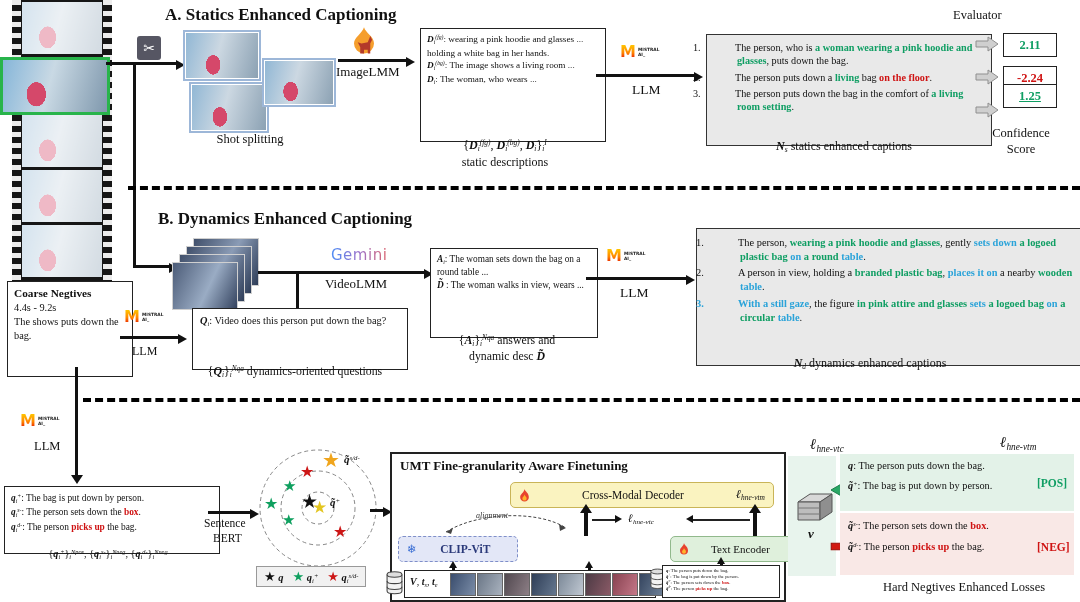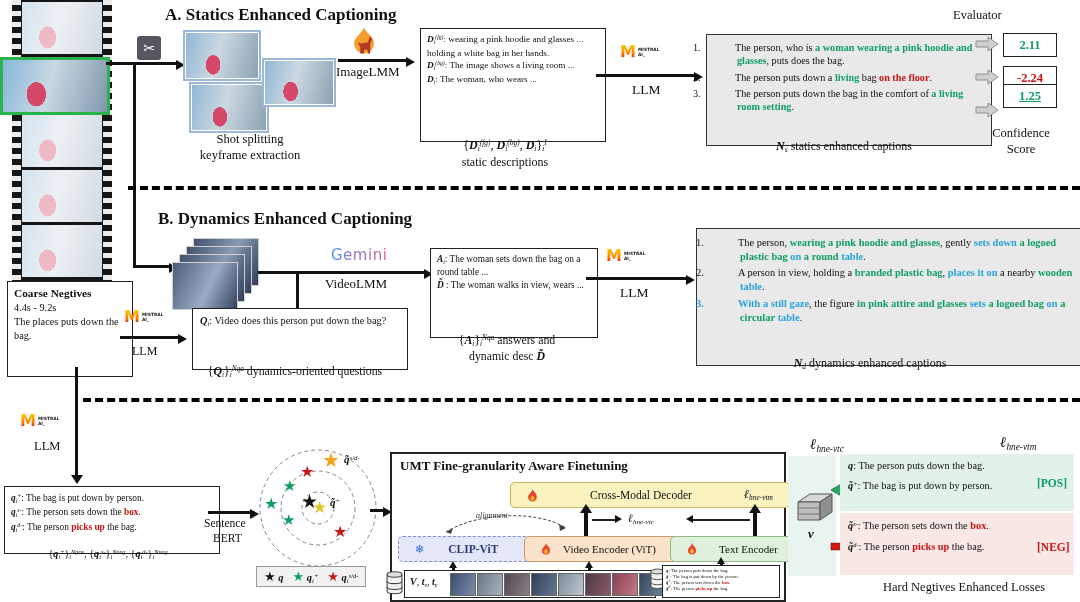--- a/index.html
+++ b/index.html
@@ -61,21 +61,21 @@
     -webkit-background-clip:text;background-clip:text;color:transparent;}
   .mistral-t{font-family:"DejaVu Sans",sans-serif;font-size:6px;font-weight:bold;line-height:1.05;
     transform:scale(.72);transform-origin:left center;color:#222;}
   .gemini{font-family:"DejaVu Sans",sans-serif;font-size:15px;letter-spacing:.5px;
     background:linear-gradient(90deg,#4c8df6,#9b72cb,#d96570);
     -webkit-background-clip:text;background-clip:text;color:transparent;}
   .shoticon{position:absolute;width:24px;height:24px;background:#565663;border-radius:3px;
     color:#fff;font-size:14px;display:flex;align-items:center;justify-content:center;}
   
   .pill{position:absolute;border-radius:5px;display:flex;align-items:center;gap:5px;
-        padding:0 16px;font-size:11.5px;}
+        padding:0 8px;font-size:11.5px;}
   .star{position:absolute;font-family:"DejaVu Sans",sans-serif;line-height:1;}
   .legend{position:absolute;display:flex;align-items:center;gap:9px;background:#f1f1f1;
           border:1px solid #999;padding:2px 7px;font-size:10.5px;}
   .legend .ls{font-size:13px;font-family:"DejaVu Sans",sans-serif;}
   .tinylines{font-size:6.2px;line-height:1.16;transform:scale(.76,.8);transform-origin:left top;white-space:nowrap;}
   .thumbrow{position:absolute;display:flex;gap:1px;}
   .thumbrow div{width:24px;height:21px;border:1px solid #666;}
   .score{position:absolute;width:52px;height:22px;border:1.5px solid #222;background:#fff;
          display:flex;align-items:center;justify-content:center;font-weight:bold;font-size:12.5px;}
   .score.pos{color:var(--green);} .score.neg{color:var(--red);}
@@ -104,21 +104,20 @@
     <span>✂</span>
   </div>
 
   <div class="lbl" style="left:165px;top:5px;font-size:17px;font-weight:bold;">A. Statics Enhanced Captioning</div>
 
   <div class="thumb" style="left:183px;top:30px;width:74px;height:47px;"></div>
   <div class="thumb" style="left:189px;top:82px;width:76px;height:47px;"></div>
   <div class="thumb" style="left:262px;top:58px;width:70px;height:45px;"></div>
   <div class="abs ctr" style="left:162px;top:131px;width:176px;font-size:12.5px;line-height:1.3;">
     <div>Shot splitting</div>
-    <div>keyframe extraction</div>
   </div>
 
   <svg class="abs" style="left:350px;top:26px;" width="28" height="30" viewBox="0 0 22 24">
     <path d="M11 1 C12.5 6 19 8 19 14 A8 8 0 0 1 3 14 C3 9 9.5 6 11 1Z" fill="#f59e2d"></path>
     <path d="M8 22 v-5 l-2-4 3 1 5-1 2-5 1.5 3 -1.5 3 v8 h-2 v-3 h-3 v3 z" fill="#b33a2a"></path>
   </svg>
   <div class="hl" style="left:338px;top:59px;width:70px;"></div>
   <div class="tr" style="left:406px;top:56.5px;"></div>
   <div class="lbl" style="left:336px;top:64px;font-size:13px;">ImageLMM</div>
 
@@ -137,21 +136,21 @@
   <div class="mistral" style="left:620px;top:44px;">
     <span class="mistral-m">M</span>
     <span class="mistral-t">
       <span>MISTRAL</span><br>
       <span>AI_</span>
     </span>
   </div>
   <div class="lbl" style="left:632px;top:82px;font-size:13.5px;">LLM</div>
 
   <div class="gbox" style="left:706px;top:34px;width:268px;height:98px;padding:6px 8px;font-size:10.2px;line-height:1.3;">
-    <div class="cap-item"><span class="s-num">1.</span><span>The person, who is </span><span class="s-g">a woman wearing a pink hoodie and glasses</span><span>, puts does the bag.</span></div>
+    <div class="cap-item"><span class="s-num">1.</span><span>The person, who is </span><span class="s-g">a woman wearing a pink hoodie and glasses</span><span>, puts down the bag.</span></div>
     <div class="cap-item"><span class="s-num">2.</span><span>The person puts down a </span><span class="s-g">living</span><span> bag </span><span class="s-r">on the floor</span><span>.</span></div>
     <div class="cap-item"><span class="s-num">3.</span><span>The person puts down the bag in the comfort of </span><span class="s-g">a living room setting</span><span>.</span></div>
   </div>
   <div class="abs ctr" style="left:728px;top:139px;width:232px;font-size:12px;"><span class="s-mi">N</span><span class="s-subi">s</span><span> statics enhanced captions</span></div>
 
   <div class="lbl" style="left:953px;top:8px;font-size:12.5px;">Evaluator</div>
   <svg class="abs" style="left:975px;top:36px;" width="24" height="16" viewBox="0 0 24 16">
       <path d="M1 5h12V1l10 7-10 7v-4H1z" fill="#cfcfcf" stroke="#8f8f8f"></path>
     </svg>
   <svg class="abs" style="left:975px;top:69px;" width="24" height="16" viewBox="0 0 24 16">
@@ -208,21 +207,21 @@
   <div class="gbox" style="left:696px;top:228px;width:356px;height:122px;padding:7px 21px;font-size:10.4px;line-height:1.32;">
     <div class="cap-item"><span class="s-num">1.</span><span>The person, </span><span class="s-g">wearing a pink hoodie and glasses</span><span>, gently </span><span class="s-b">sets down</span><span> </span><span class="s-g">a logoed plastic bag</span><span> </span><span class="s-b">on</span><span> </span><span class="s-g">a round</span><span> </span><span class="s-b">table</span><span>.</span></div>
     <div class="cap-item"><span class="s-num">2.</span><span>A person in view, holding a </span><span class="s-g">branded plastic bag</span><span>, </span><span class="s-b">places it on</span><span> a nearby </span><span class="s-g">wooden</span><span> </span><span class="s-b">table</span><span>.</span></div>
     <div class="cap-item"><span class="s-num s-b">3.</span><span class="s-b">With a still gaze</span><span>, the figure </span><span class="s-g">in pink attire and glasses</span><span> </span><span class="s-b">sets</span><span> </span><span class="s-g">a logoed bag</span><span> </span><span class="s-b">on</span><span> </span><span class="s-g">a circular</span><span> </span><span class="s-b">table</span><span>.</span></div>
   </div>
   <div class="abs ctr" style="left:740px;top:356px;width:260px;font-size:12px;"><span class="s-mi">N</span><span class="s-subi">d</span><span> dynamics enhanced captions</span></div>
 
   <div class="wbox" style="left:7px;top:281px;width:112px;height:86px;padding:4px 6px;font-size:10.3px;line-height:1.35;">
     <div style="font-weight:bold;font-size:11.3px;">Coarse Negtives</div>
     <div>4.4s -  9.2s</div>
-    <div>The places puts down the bag.</div>
+    <div>The shows puts down the bag.</div>
   </div>
 
   <div class="hl" style="left:120px;top:336px;width:60px;"></div>
   <div class="tr" style="left:178px;top:333.5px;"></div>
   <div class="mistral" style="left:124px;top:309px;">
     <span class="mistral-m">M</span>
     <span class="mistral-t">
       <span>MISTRAL</span><br>
       <span>AI_</span>
     </span>
@@ -308,27 +307,20 @@
   <svg class="abs" style="left:438px;top:508px;" width="136" height="30" viewBox="0 0 136 30">
     <path d="M8 24 C40 4 100 2 128 20" fill="none" stroke="#444" stroke-dasharray="3 2"></path>
     <path d="M8 24 l7 -4 -2 6 z" fill="#444"></path>
     <path d="M128 20 l-7 -4 1 7 z" fill="#444"></path>
   </svg>
   <div class="lbl" style="left:476px;top:511px;font-size:8px;font-style:italic;color:#333;">alignment</div>
 
   <div class="pill" style="left:398px;top:536px;width:102px;height:24px;background:#e3e7f7;border:1.5px dashed #7f8fc9;">
     <span style="color:#3b6fd4;font-family:'DejaVu Sans',sans-serif;">❄</span>
     <span style="flex:1;text-align:center;font-weight:bold;color:#2b3a7a;">CLIP-ViT</span>
-  </div>
-  <div class="pill" style="left:524px;top:536px;width:122px;height:24px;background:#fbe2ca;border:1px solid #cf9a66;">
-    <svg width="10" height="12" viewBox="0 0 10 12">
-      <path d="M5 0C5.5 2.5 9 3.5 9 7.5A4 4 0 0 1 1 7.5C1 4.5 4.5 3.5 5 0Z" fill="#e8432d"></path>
-      <path d="M5 5C5.3 6.5 7 7 7 8.7A2 2 0 0 1 3 8.7C3 7.2 4.7 6.8 5 5Z" fill="#ffb32a"></path>
-    </svg>
-    <span style="flex:1;text-align:center;font-size:11px;">Video Encoder (ViT)</span>
   </div>
   <div class="pill" style="left:670px;top:536px;width:108px;height:24px;background:#dff0dc;border:1px solid #91b98c;">
     <svg width="10" height="12" viewBox="0 0 10 12">
       <path d="M5 0C5.5 2.5 9 3.5 9 7.5A4 4 0 0 1 1 7.5C1 4.5 4.5 3.5 5 0Z" fill="#e8432d"></path>
       <path d="M5 5C5.3 6.5 7 7 7 8.7A2 2 0 0 1 3 8.7C3 7.2 4.7 6.8 5 5Z" fill="#ffb32a"></path>
     </svg>
     <span style="flex:1;text-align:center;font-size:11px;">Text Encoder</span>
   </div>
 
   <div class="vl" style="left:452px;top:566px;height:5px;"></div>

